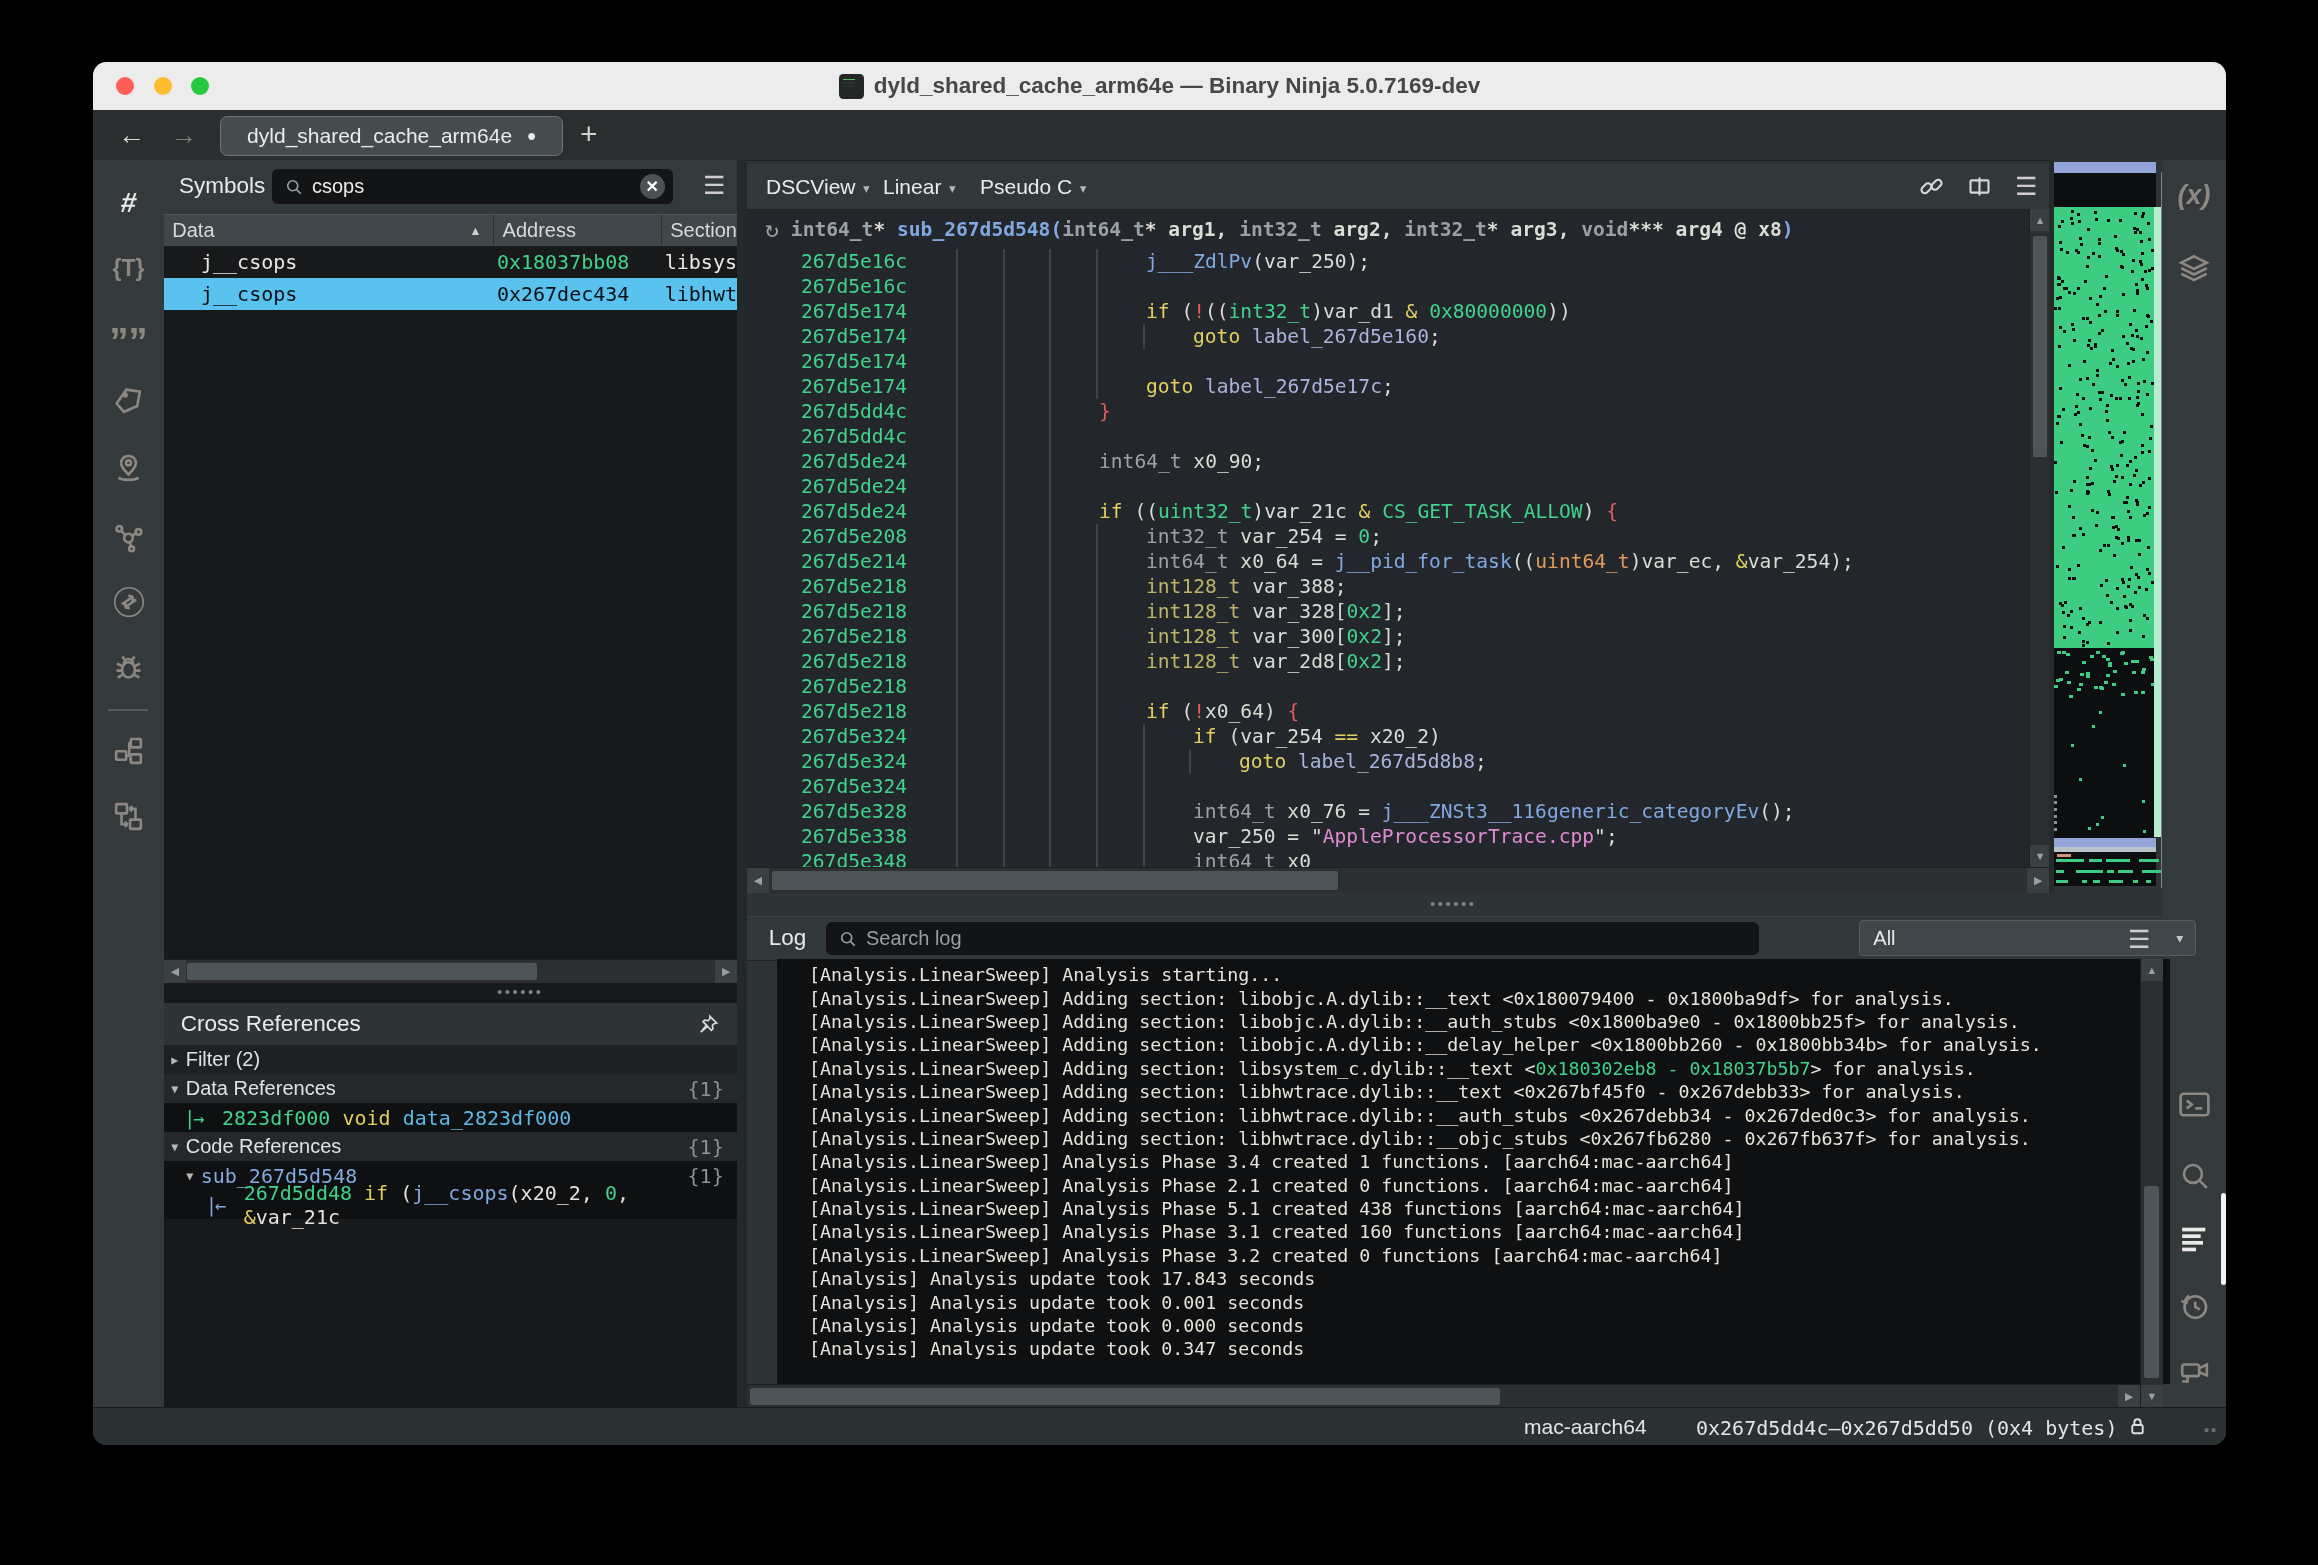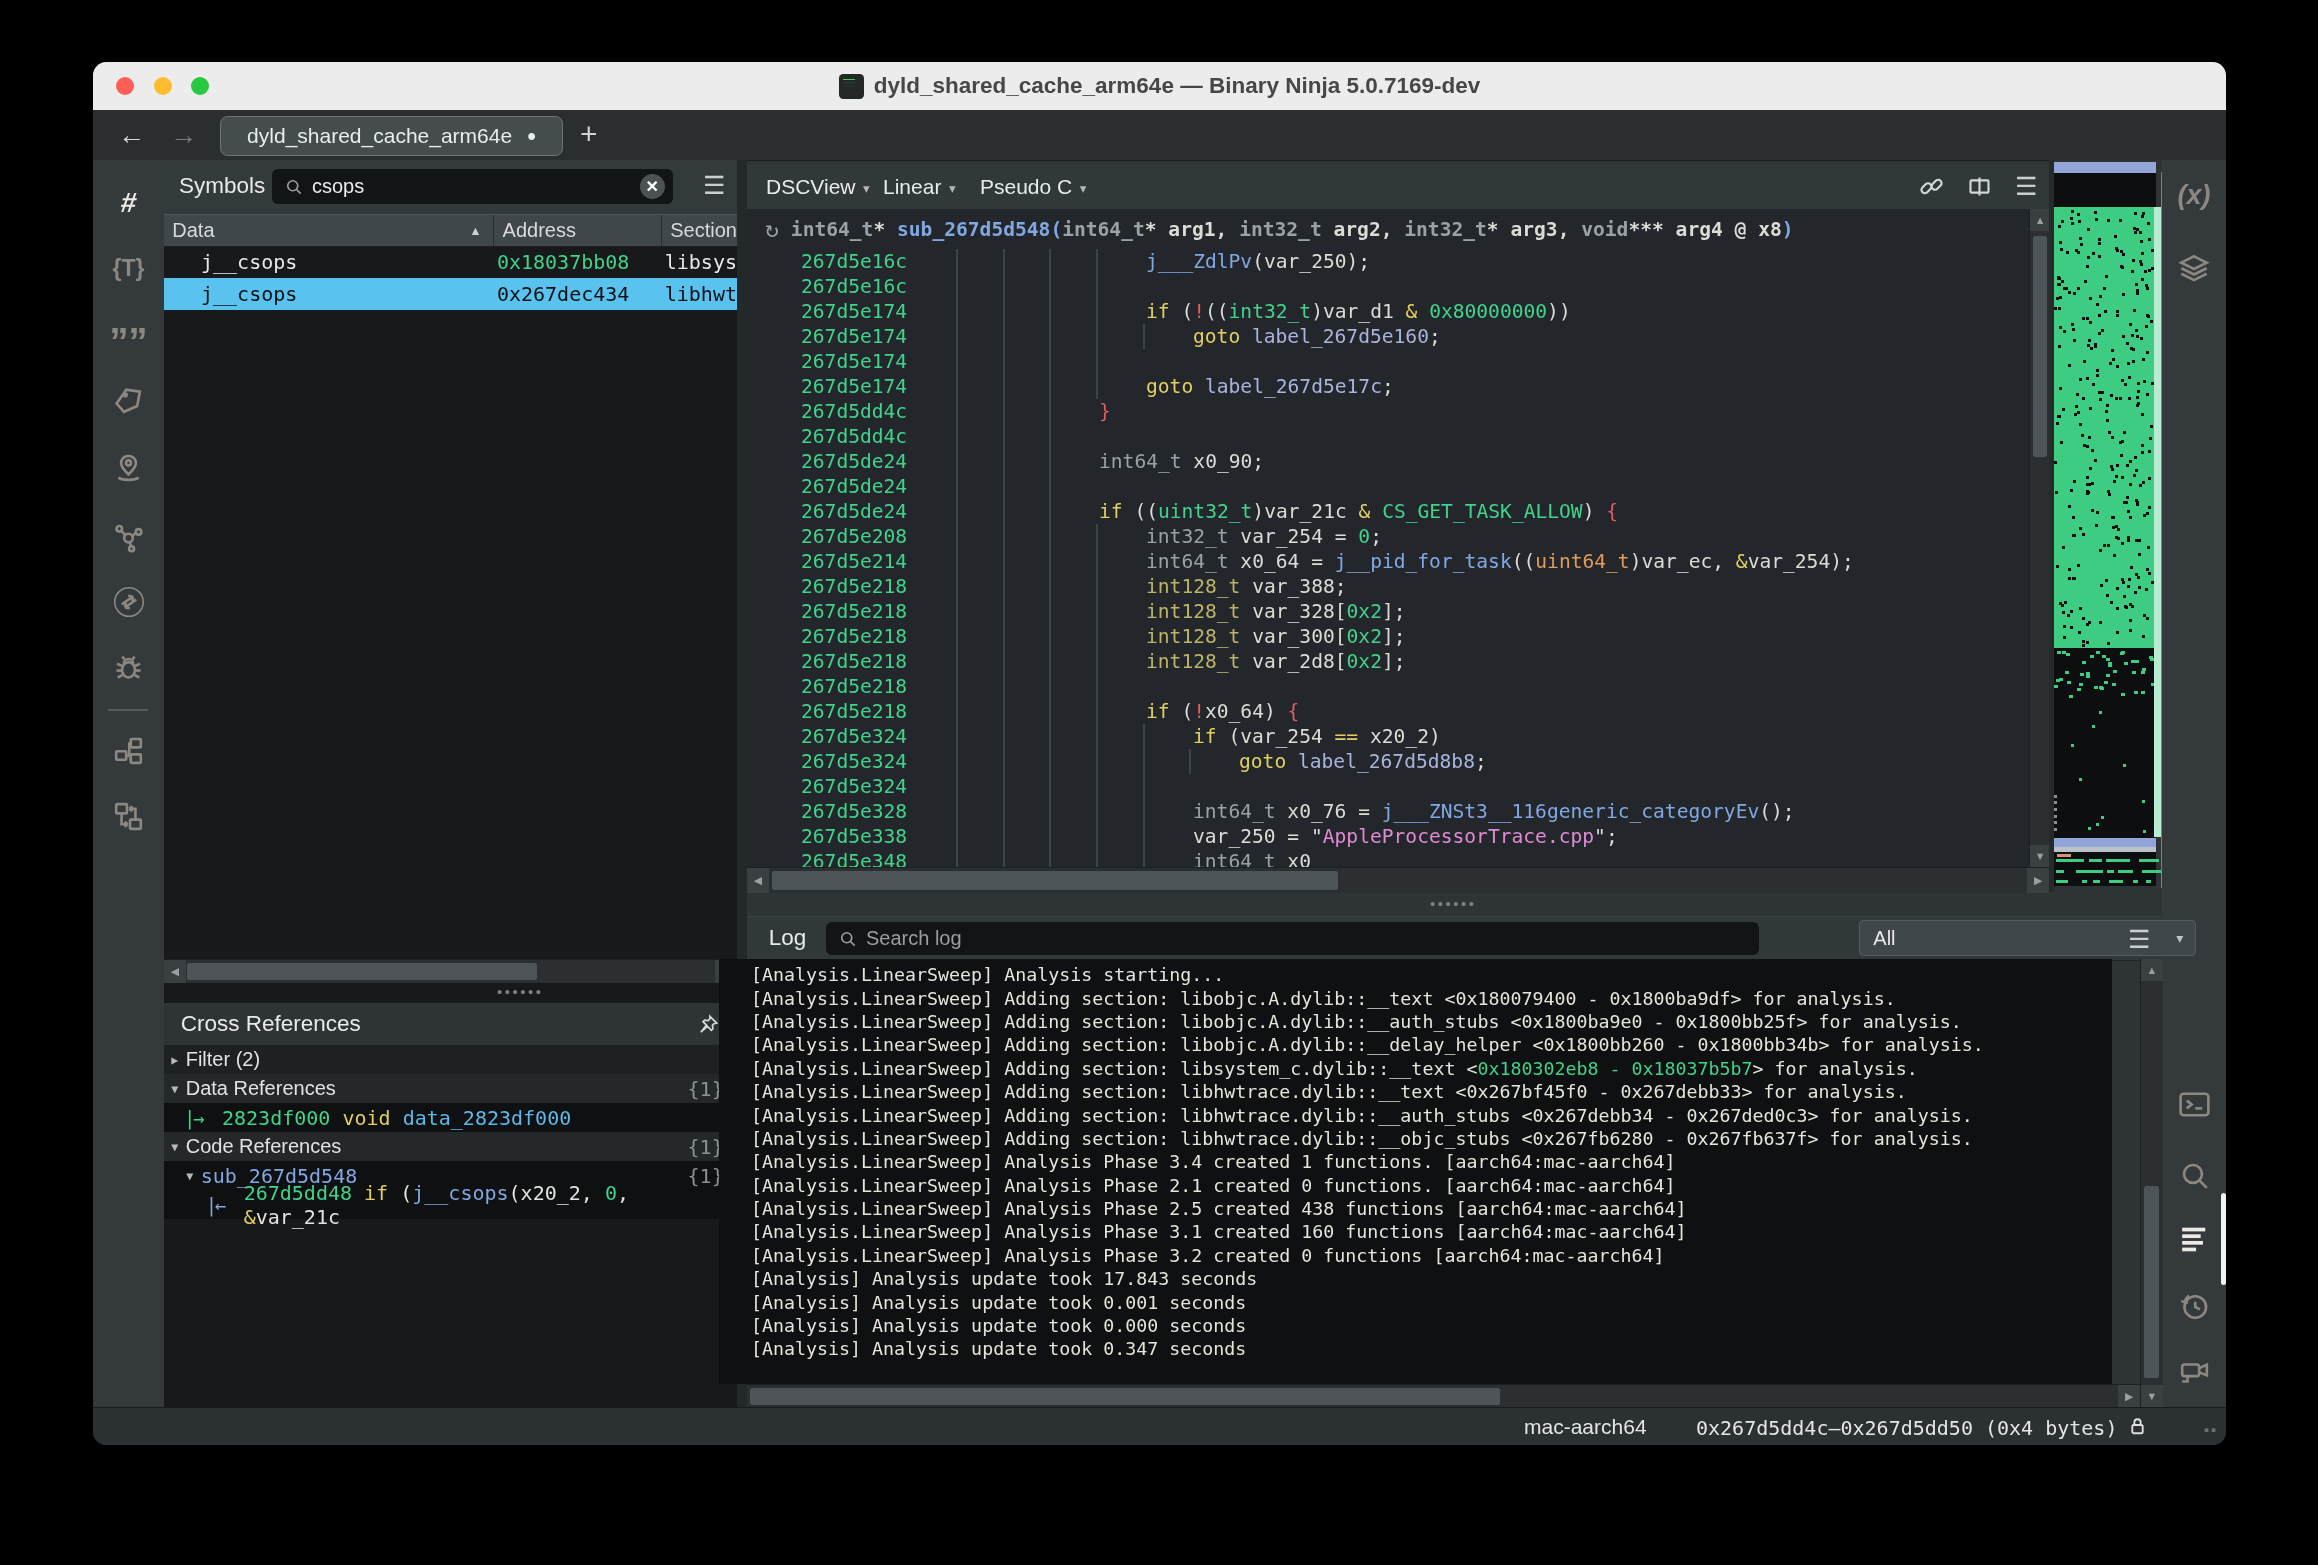--- a/index.html
+++ b/index.html
@@ -81,21 +81,21 @@
   .vsb .arrow{position:absolute;left:0;width:100%;height:21.7px;background:#3a4042;color:#9aa0a2;font-size:10.8px;display:flex;align-items:center;justify-content:center;}
   .vsb .thumb{position:absolute;left:2.5px;width:calc(100% - 5.8px);background:#4e5558;border-radius:2.5px;}
   
   .minimap{position:absolute;left:1956px;top:98px;width:113px;height:732px;background:#2e3436;border-left:5px solid #262a2b;box-sizing:border-box;overflow:hidden;}
   .mm-band{position:absolute;left:0;width:102px;}
   .mm-dot{position:absolute;}
   .mm-strip{position:absolute;}
   
   .loghead{position:absolute;left:654px;top:854px;width:1415px;height:43px;background:#31383a;border-top:0.8px solid #3a4143;border-bottom:0.8px solid #1f2324;}
   .log-title{position:absolute;left:21.7px;top:8.3px;font-size:22.5px;color:#e9e9e9;}
-  .logbody{position:absolute;left:626px;top:897px;width:1393px;height:425px;background:#0e1011;overflow:hidden;padding-top:4.2px;box-sizing:border-box;}
+  .logbody{position:absolute;left:684px;top:897px;width:1393px;height:425px;background:#0e1011;overflow:hidden;padding-top:4.2px;box-sizing:border-box;}
   .lrow{height:23.4px;line-height:23.4px;font-size:18.3px;color:#e7e4db;white-space:pre;padding-left:32px;}
   .lrow .g{color:#41d38c;}
   .dropdown{position:absolute;background:#40474a;border:0.8px solid #565d5f;border-radius:4.2px;display:flex;align-items:center;color:#e8e8e8;font-size:20px;padding:0 13.3px;box-sizing:border-box;}
   .dropdown .car{position:absolute;right:11.7px;color:#c4c4c4;font-size:14px;}
   
   .statusbar{position:absolute;left:0;bottom:0;width:100%;height:37px;background:#2b3032;border-top:0.8px solid #191c1d;color:#e5e5e5;font-size:21px;}
   .sb-item{position:absolute;top:6.7px;}
   .splitter-v{position:absolute;background:#232829;}
 </style>
 </head>
@@ -808,21 +808,21 @@
       <div class="lrow"><span class="">[Analysis.LinearSweep] Analysis starting...</span></div>
       <div class="lrow"><span class="">[Analysis.LinearSweep] Adding section: libobjc.A.dylib::__text &lt;0x180079400 - 0x1800ba9df&gt; for analysis.</span></div>
       <div class="lrow"><span class="">[Analysis.LinearSweep] Adding section: libobjc.A.dylib::__auth_stubs &lt;0x1800ba9e0 - 0x1800bb25f&gt; for analysis.</span></div>
       <div class="lrow"><span class="">[Analysis.LinearSweep] Adding section: libobjc.A.dylib::__delay_helper &lt;0x1800bb260 - 0x1800bb34b&gt; for analysis.</span></div>
       <div class="lrow"><span class="">[Analysis.LinearSweep] Adding section: libsystem_c.dylib::__text &lt;</span><span class="g">0x180302eb8 - 0x18037b5b7</span><span class="">&gt; for analysis.</span></div>
       <div class="lrow"><span class="">[Analysis.LinearSweep] Adding section: libhwtrace.dylib::__text &lt;0x267bf45f0 - 0x267debb33&gt; for analysis.</span></div>
       <div class="lrow"><span class="">[Analysis.LinearSweep] Adding section: libhwtrace.dylib::__auth_stubs &lt;0x267debb34 - 0x267ded0c3&gt; for analysis.</span></div>
       <div class="lrow"><span class="">[Analysis.LinearSweep] Adding section: libhwtrace.dylib::__objc_stubs &lt;0x267fb6280 - 0x267fb637f&gt; for analysis.</span></div>
       <div class="lrow"><span class="">[Analysis.LinearSweep] Analysis Phase 3.4 created 1 functions. [aarch64:mac-aarch64]</span></div>
       <div class="lrow"><span class="">[Analysis.LinearSweep] Analysis Phase 2.1 created 0 functions. [aarch64:mac-aarch64]</span></div>
-      <div class="lrow"><span class="">[Analysis.LinearSweep] Analysis Phase 2.5 created 438 functions [aarch64:mac-aarch64]</span></div>
+      <div class="lrow"><span class="">[Analysis.LinearSweep] Analysis Phase 5.1 created 438 functions [aarch64:mac-aarch64]</span></div>
       <div class="lrow"><span class="">[Analysis.LinearSweep] Analysis Phase 3.1 created 160 functions [aarch64:mac-aarch64]</span></div>
       <div class="lrow"><span class="">[Analysis.LinearSweep] Analysis Phase 3.2 created 0 functions [aarch64:mac-aarch64]</span></div>
       <div class="lrow"><span class="">[Analysis] Analysis update took 17.843 seconds</span></div>
       <div class="lrow"><span class="">[Analysis] Analysis update took 0.001 seconds</span></div>
       <div class="lrow"><span class="">[Analysis] Analysis update took 0.000 seconds</span></div>
       <div class="lrow"><span class="">[Analysis] Analysis update took 0.347 seconds</span></div>
     </div>
 
   <div class="vsb" style="left:2047px;top:897px;width:21.7px;height:448px;">
     <span class="arrow" style="top:0;">▲</span>

